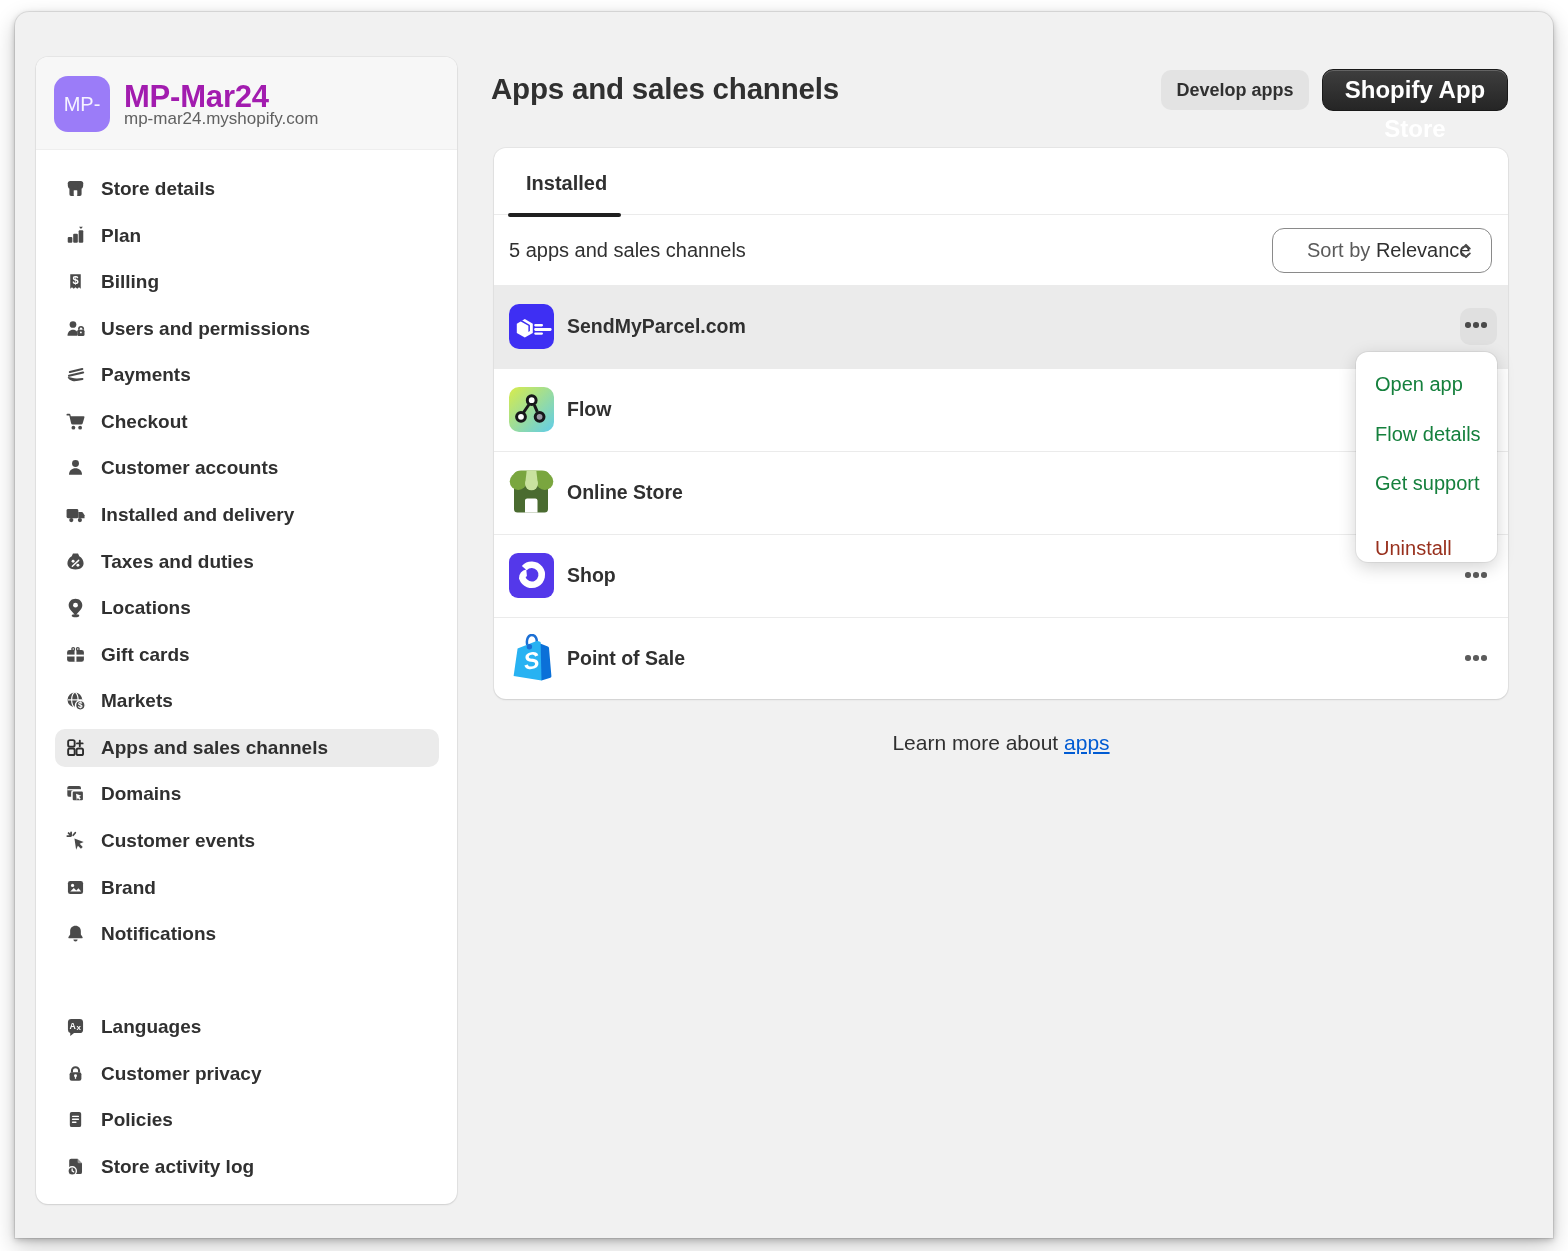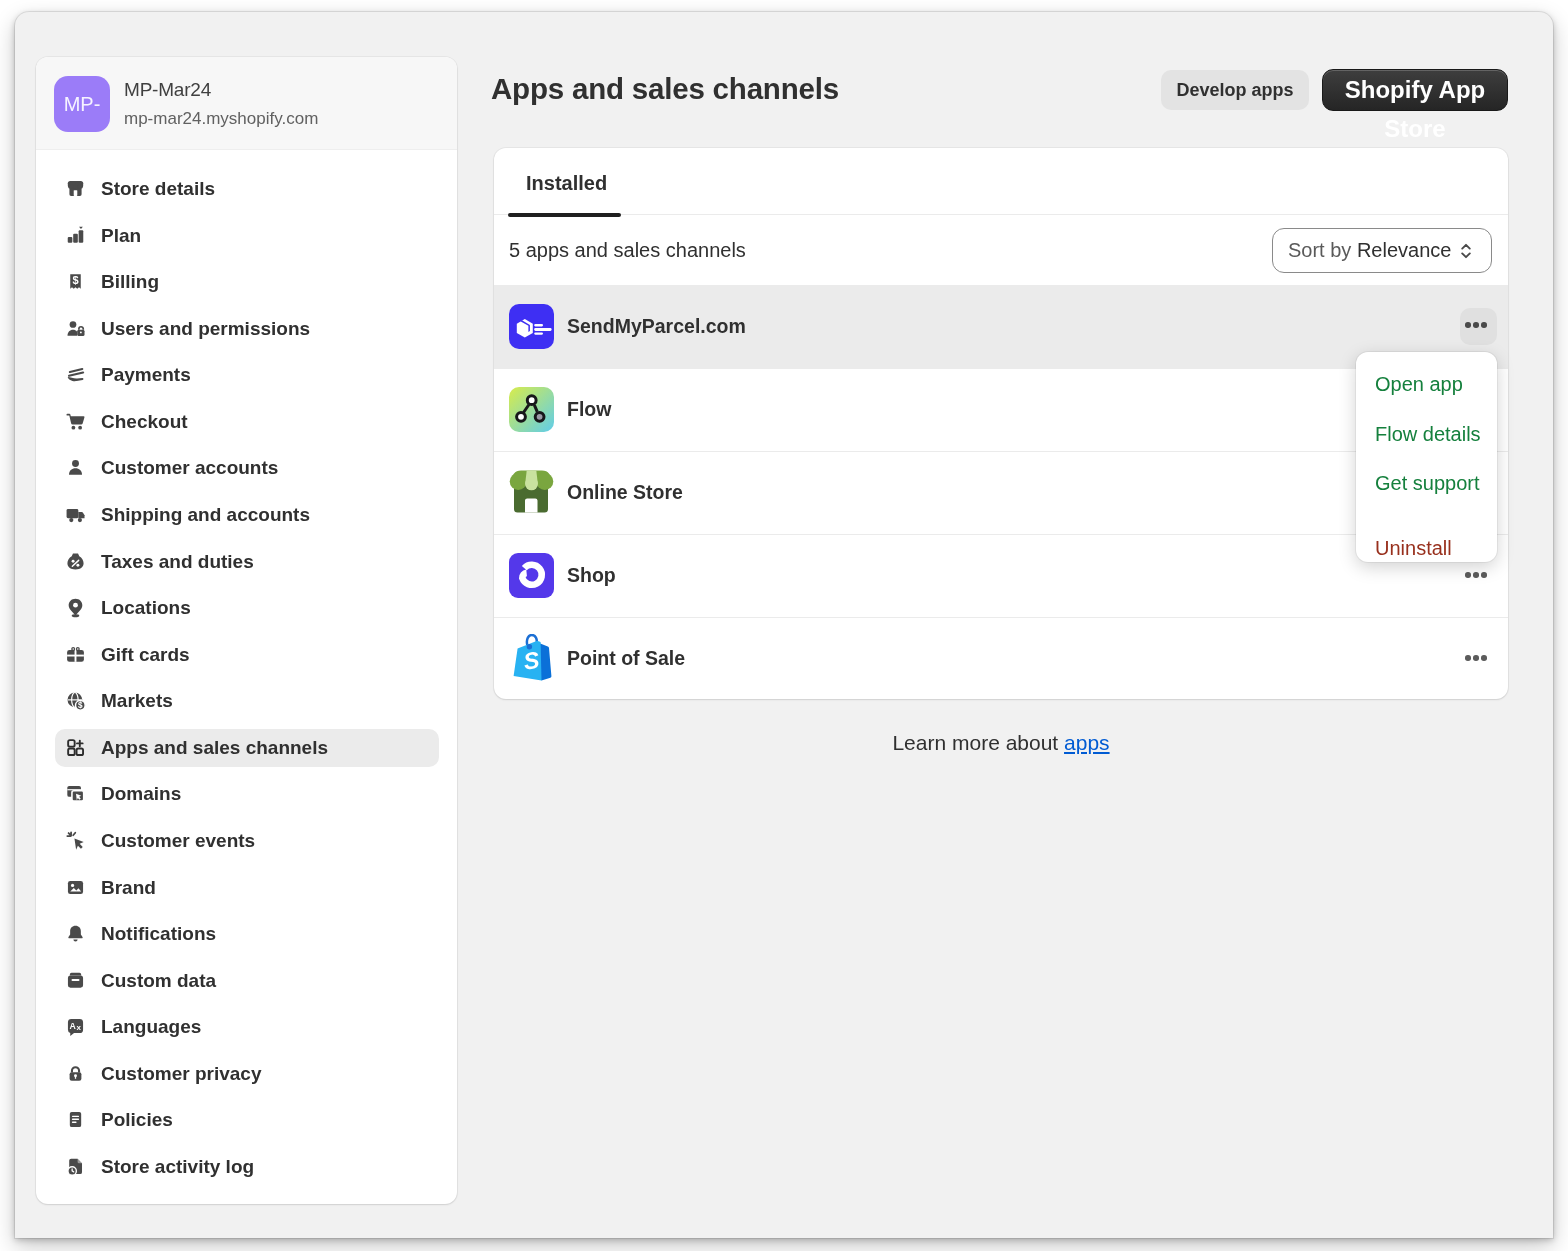--- a/index.html
+++ b/index.html
@@ -6,39 +6,39 @@
 html,body { width:1568px; height:1251px; background:#fff; font-family:"Liberation Sans", sans-serif; overflow:hidden; }
 .page { position:absolute; left:15px; top:12px; width:1538px; height:1226px; background:#f1f1f1;
   border-radius:14px 14px 0 0;
   box-shadow: 0 0 0 1px rgba(0,0,0,0.08), 0 2px 6px rgba(0,0,0,0.22), 0 8px 22px rgba(0,0,0,0.22); }
 
 
 .side { position:absolute; left:21px; top:45px; width:421px; height:1147px; background:#fff; border-radius:12px;
   box-shadow: 0 0 0 1px rgba(0,0,0,0.045), 0 1px 2px rgba(0,0,0,0.10); }
 .side-head { position:absolute; left:0; top:0; width:100%; height:93px; background:#f7f7f7; border-radius:12px 12px 0 0; border-bottom:1px solid #eeeeee; }
 .avatar { position:absolute; left:18px; top:19px; width:56px; height:56px; border-radius:14px; background:#9b7cf8; color:#f6f3ff; font-size:20px; line-height:56px; text-align:center; }
-.s-title { position:absolute; left:88px; top:22px; font-size:19px; font-weight:400; color:#404040; letter-spacing:-0.2px; }
+.s-title { position:absolute; left:88px; top:22px; font-size:31px; font-weight:700; color:#a21caf; letter-spacing:-0.2px; }
 .s-sub { position:absolute; left:88px; top:52px; font-size:17px; color:#616161; }
 .item { position:absolute; left:19px; width:384px; height:38px; border-radius:10px; }
 .item.sel { background:#ebebeb; }
 .item svg { position:absolute; left:10px; top:8px; }
 .item span { position:absolute; left:46px; top:0; line-height:38px; font-size:19px; font-weight:600; color:#303030; white-space:nowrap; }
 
 
 .h1 { position:absolute; left:476px; top:60px; font-size:29.5px; font-weight:700; color:#303030; letter-spacing:-0.2px; }
 .btn-dev { position:absolute; left:1146px; top:58px; width:148px; height:40px; border-radius:10px; background:#e3e3e3; font-size:18px; font-weight:600; color:#303030; text-align:center; line-height:40px; }
 .btn-dark { position:absolute; left:1307px; top:57px; width:186px; height:42px; border-radius:11px; background:linear-gradient(#3e3e3e, #252525); border:1.5px solid #191919; box-shadow: inset 0 1px 0 rgba(255,255,255,0.20); font-size:24px; font-weight:600; color:#fff; text-align:center; line-height:39px; }
 
 .card { position:absolute; left:479px; top:136px; width:1014px; height:551px; background:#fff; border-radius:12px;
   box-shadow: 0 0 0 1px rgba(0,0,0,0.045), 0 1px 2px rgba(0,0,0,0.10); }
 .tab { position:absolute; left:32px; top:24px; font-size:20px; font-weight:600; color:#303030; }
 .tab-line { position:absolute; left:14px; top:65px; width:113px; height:4px; background:#1f1f1f; border-radius:2.5px; }
 .tab-divider { position:absolute; left:0; top:66px; width:100%; height:1px; background:#ebebeb; }
 .apps-count { position:absolute; left:15px; top:91px; font-size:20px; color:#303030; }
-.sort { position:absolute; left:778px; top:80px; width:220px; height:45px; border:1px solid #8a8a8a; border-radius:12px; background:#fff; font-size:20px; color:#303030; line-height:43px; padding-left:15px; }
+.sort { position:absolute; left:778px; top:80px; width:220px; height:45px; border:1px solid #8a8a8a; border-radius:12px; background:#fff; font-size:20px; color:#303030; line-height:43px; padding-left:34px; }
 .sort .lbl { color:#5a5a5a; }
 .sort svg { position:absolute; right:14px; top:11px; }
 
 .rows { position:absolute; left:0; top:137px; width:1014px; height:414px; }
 .row { position:absolute; left:0; width:1014px; height:83px; }
 .row .divider { position:absolute; left:0; top:0; width:100%; height:1px; background:#ebebeb; }
 .row.hl { background:#ebebeb; }
 .appname { position:absolute; left:73px; top:0; bottom:0; display:flex; align-items:center; font-size:19.5px; font-weight:600; color:#303030; }
 .appicon { position:absolute; left:15px; top:19px; width:45px; height:45px; border-radius:10px; }
 .dotsbtn { position:absolute; left:966px; top:23px; width:37px; height:37px; border-radius:10px; background:#e0e0e0; }
@@ -123,21 +123,21 @@
         </svg>
         <span>Customer accounts</span>
       </div>
     <div class="item" style="top:439.0px;">
         <svg width="21" height="21" viewBox="0 0 20 20">
           <rect x="1.5" y="4.8" width="11.2" height="8.7" rx="1.4" fill="#4a4a4a"></rect>
           <path d="M12.7 7.6 h3.2 a1.4 1.4 0 0 1 1.1 .6 l1.6 2.4 v2.9 h-5.9 z" fill="#4a4a4a"></path>
           <circle cx="6" cy="15.3" r="2" fill="#4a4a4a"></circle>
           <circle cx="14.2" cy="15.3" r="2" fill="#4a4a4a"></circle>
         </svg>
-        <span>Shipping and accounts</span>
+        <span>Installed and delivery</span>
       </div>
     <div class="item" style="top:485.6px;">
         <svg width="21" height="21" viewBox="0 0 20 20">
           <path d="M7.6 2.4 h4.8 l1.2 2.5 c2.5 1.4 4.1 3.9 4.1 6.8 0 3.5 -2.8 5.8 -7.7 5.8 s-7.7 -2.3 -7.7 -5.8 c0 -2.9 1.6 -5.4 4.1 -6.8 z" fill="#4a4a4a"></path>
           <circle cx="7.7" cy="9.7" r="1.4" fill="#fff"></circle>
           <circle cx="12.3" cy="13.5" r="1.4" fill="#fff"></circle>
           <path d="M7 14.5 l6 -5.6" stroke="#fff" stroke-width="1.4" stroke-linecap="round"></path>
         </svg>
         <span>Taxes and duties</span>
       </div>
@@ -203,28 +203,20 @@
           <path d="M5 13.8 l3.4 -3.4 2.4 2.4 2 -2 2.6 3 z" fill="#fff"></path>
         </svg>
         <span>Brand</span>
       </div>
     <div class="item" style="top:858.1px;">
         <svg width="21" height="21" viewBox="0 0 20 20">
           <path d="M10 2.6 c-3.1 0 -5.1 2.2 -5.1 5.2 v3.1 L3.3 13.4 a.8 .8 0 0 0 .7 1.2 h12 a.8 .8 0 0 0 .7 -1.2 l-1.6 -2.5 V7.8 c0 -3 -2 -5.2 -5.1 -5.2 z" fill="#4a4a4a"></path>
           <path d="M8 15.6 a2 2 0 0 0 4 0 z" fill="#4a4a4a"></path>
         </svg>
         <span>Notifications</span>
-      </div>
-    <div class="item" style="top:904.7px;">
-        <svg width="21" height="21" viewBox="0 0 20 20">
-          <path d="M4.6 4.2 a1.6 1.6 0 0 1 1.6 -1.6 h7.6 a1.6 1.6 0 0 1 1.6 1.6 v1 H4.6 z" fill="#4a4a4a"></path>
-          <rect x="2.8" y="5.2" width="14.4" height="11.6" rx="2.4" fill="#4a4a4a"></rect>
-          <rect x="6.2" y="8.6" width="7.6" height="1.9" rx="0.95" fill="#fff"></rect>
-        </svg>
-        <span>Custom data</span>
       </div>
     <div class="item" style="top:951.3px;">
         <svg width="21" height="21" viewBox="0 0 20 20">
           <path d="M2.8 6 a3.2 3.2 0 0 1 3.2 -3.2 h8 a3.2 3.2 0 0 1 3.2 3.2 v7 a3.2 3.2 0 0 1 -3.2 3.2 H8.6 L5 19 v-2.9 a3.2 3.2 0 0 1 -2.2 -3.1 z" fill="#4a4a4a"></path>
           <text x="7.2" y="12.6" font-size="8.3" font-weight="bold" fill="#fff" text-anchor="middle" font-family="Liberation Sans">A</text>
           <text x="13" y="13.4" font-size="7.6" font-weight="bold" fill="#fff" text-anchor="middle" font-family="Liberation Sans">x</text>
         </svg>
         <span>Languages</span>
       </div>
     <div class="item" style="top:997.9px;">

